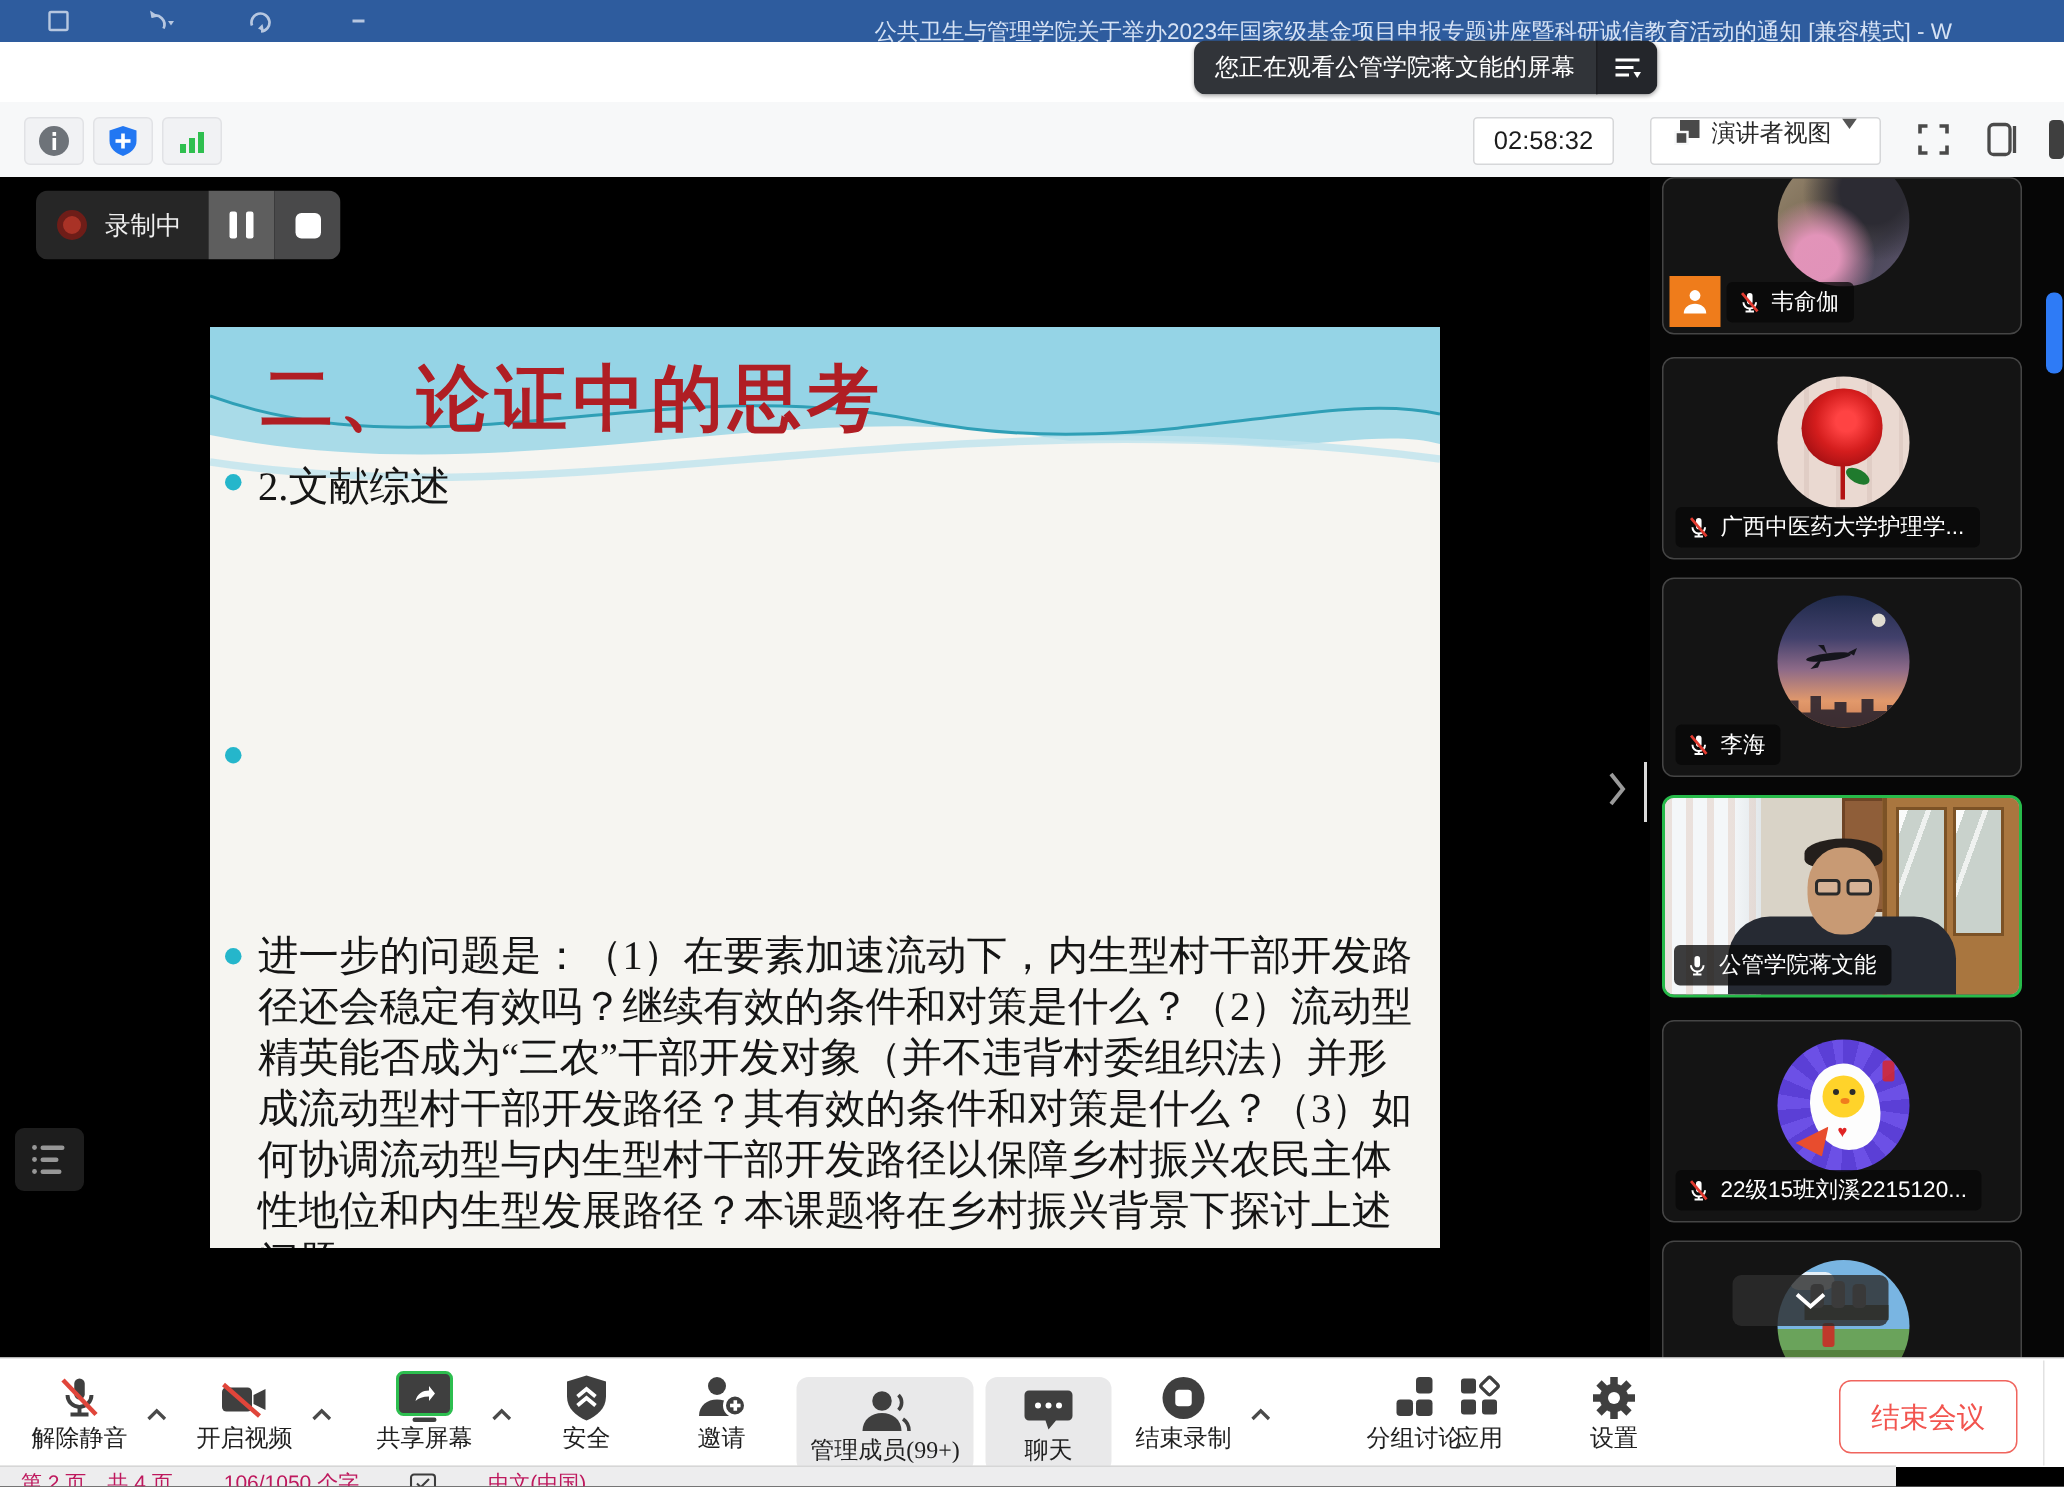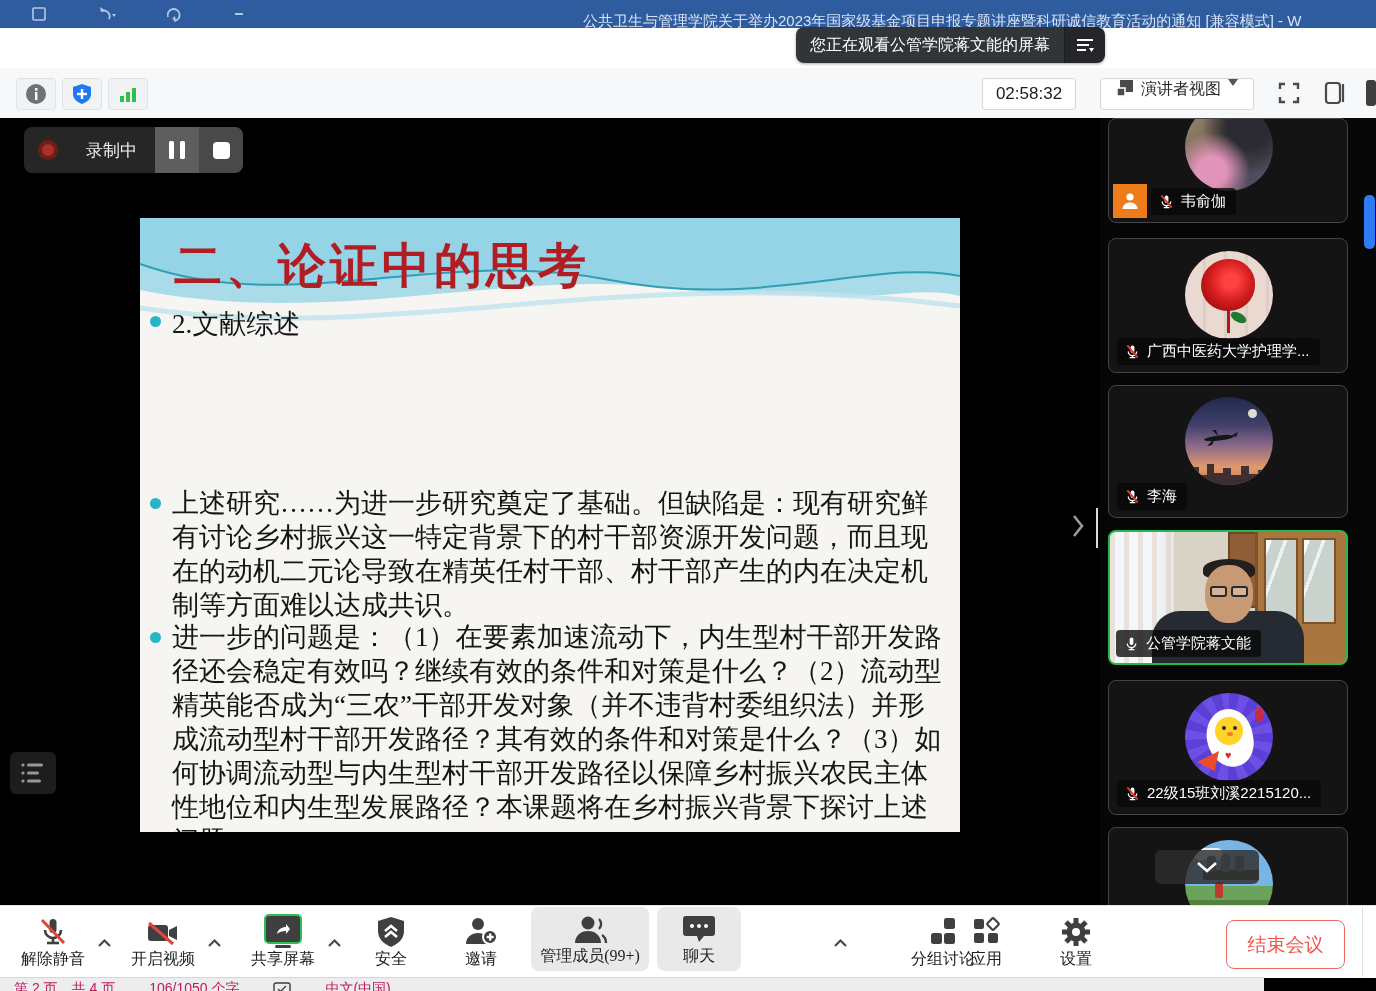--- a/index.html
+++ b/index.html
@@ -31,21 +31,21 @@
          border-radius:3px;display:flex;align-items:center;justify-content:center;font-size:17px;color:#1c1c1c;}
   .viewbtn{position:absolute;left:1100px;top:10px;width:152px;height:30px;background:#fff;border:1px solid #d6d7d9;
            border-radius:3px;display:flex;align-items:flex-start;justify-content:center;gap:7px;font-size:16px;color:#2a2a2a;}
   .ghost-icon{position:absolute;top:12px;width:26px;height:26px;display:flex;align-items:center;justify-content:center;}
 
   
   .screen{left:0;top:118px;width:1100px;height:787px;background:#000;overflow:hidden;}
 
   
   .rec{position:absolute;left:24px;top:9px;height:46px;display:flex;border-radius:8px;overflow:hidden;}
-  .rec-main{background:#262626;display:flex;align-items:center;gap:28px;padding:0 18px 0 14px;}
+  .rec-main{background:#262626;display:flex;align-items:center;gap:12px;padding:0 18px 0 14px;}
   .rec-dot{width:20px;height:20px;border-radius:50%;background:#a93226;border:4px solid #6e1d18;box-sizing:border-box;}
   .rec-label{color:#f0f0f0;font-size:17px;}
   .rec-pause{width:44px;background:#5e5e5e;display:flex;align-items:center;justify-content:center;gap:6px;}
   .rec-pause i{display:block;width:5px;height:18px;background:#fff;border-radius:1.5px;}
   .rec-stop{width:44px;background:#49494a;display:flex;align-items:center;justify-content:center;}
   .rec-stop i{display:block;width:17px;height:17px;background:#fff;border-radius:4px;}
 
   
   .slide{position:absolute;left:140px;top:100px;width:820px;height:614px;background:#f6f5f1;overflow:hidden;
          font-family:"Liberation Serif","DejaVu Serif",serif;}
@@ -87,21 +87,21 @@
   .scene .head{position:absolute;bottom:40px;left:95px;width:48px;height:58px;background:#c89a74;border-radius:46%;}
   .scene .hair{position:absolute;bottom:84px;left:93px;width:52px;height:20px;background:#241f1c;border-radius:50% 50% 30% 30%;}
   .scene .glasses{position:absolute;bottom:66px;left:100px;width:38px;height:11px;display:flex;gap:4px;}
   .scene .glasses i{flex:1;border:2px solid #2a2a2a;border-radius:3px;background:rgba(255,255,255,.25);}
 
   
   .btoolbar{left:0;top:905px;width:1376px;height:72px;background:#fff;border-top:1px solid #e6e6e6;font-family:Liberation Serif, serif;}
   .tb-item{position:absolute;top:6px;width:110px;text-align:center;cursor:default;}
   .tb-icon{height:36px;display:flex;align-items:flex-end;justify-content:center;}
   .tb-label{font-size:16px;color:#1f1f1f;margin-top:1px;white-space:nowrap;}
-  .tb-pill{position:absolute;top:1px;height:64px;background:#e9e9ea;border-radius:8px;text-align:center;}
+  .tb-pill{position:absolute;top:12px;height:64px;background:#e9e9ea;border-radius:8px;text-align:center;}
   .tb-pill .tb-icon{height:38px;}
   .chev{position:absolute;top:32px;}
   .end-btn{position:absolute;left:1226px;top:14px;width:117px;height:47px;border:1.5px solid #f0655e;border-radius:8px;
            background:#fff;color:#f2544e;font-size:19px;display:flex;align-items:center;justify-content:center;}
   .tb-divider{position:absolute;left:1362px;top:1px;width:1px;height:70px;background:#e2e2e2;}
 
   
   .statusbar{left:0;top:977px;width:1264px;height:14px;background:#ededee;border-top:1px solid #d6d6d6;overflow:hidden;
              font-size:14px;color:#be185d;}
   .statusbar .row{position:absolute;left:14px;top:2px;display:flex;gap:34px;align-items:center;white-space:nowrap;}
@@ -215,21 +215,20 @@
         <path d="M0 0 H820 V58 C740 40 620 92 470 62 C300 28 150 100 0 46 Z" fill="#a9dcEB"></path>
         <path d="M0 0 H820 V78 C770 64 690 96 560 74 C380 44 200 112 0 72 Z" fill="#8fd2e4" opacity="0.75"></path>
         <path d="M0 46 C150 100 300 28 470 62 C620 92 740 40 820 58" fill="none" stroke="#2f9fb6" stroke-width="2"></path>
         <path d="M0 95 C250 132 480 40 820 92 V120 H0 Z" fill="#f6f5f1"></path>
         <path d="M0 90 C250 128 480 44 820 88" fill="none" stroke="#bfe4ee" stroke-width="5" opacity="0.8"></path>
       </svg>
       <div class="slide-title">二、论证中的思考</div>
       <span class="dot" style="left:10px;top:98px"></span>
       <div class="s-b1">2.文献综述</div>
       <span class="dot" style="left:10px;top:280px"></span>
-      <div class="s-b2">上述研究……为进一步研究奠定了基础。但缺陷是：现有研究鲜有讨论乡村振兴这一特定背景下的村干部资源开发问题，而且现在的动机二元论导致在精英任村干部、村干部产生的内在决定机制等方面难以达成共识。</div>
       <span class="dot" style="left:10px;top:414px"></span>
       <div class="s-b3">进一步的问题是：（1）在要素加速流动下，内生型村干部开发路径还会稳定有效吗？继续有效的条件和对策是什么？（2）流动型精英能否成为“三农”干部开发对象（并不违背村委组织法）并形成流动型村干部开发路径？其有效的条件和对策是什么？（3）如何协调流动型与内生型村干部开发路径以保障乡村振兴农民主体性地位和内生型发展路径？本课题将在乡村振兴背景下探讨上述问题</div>
     </div>
 
     <div class="outline-btn">
       <svg width="26" height="24" viewBox="0 0 26 24" fill="#979797">
         <circle cx="3" cy="4" r="1.6"></circle>
           <rect x="7" y="2.6" width="16" height="3" rx="1.5"></rect>
         <circle cx="3" cy="12" r="1.6"></circle>
           <rect x="7" y="10.6" width="12" height="3" rx="1.5"></rect>
@@ -476,20 +475,29 @@
         <svg width="34" height="32" viewBox="0 0 34 32">
             <path d="M4 3h26a3 3 0 0 1 3 3v14a3 3 0 0 1-3 3h-8l-5 6-2-6H4a3 3 0 0 1-3-3V6a3 3 0 0 1 3-3z" fill="#3f3f3f"></path>
             <circle cx="10" cy="13" r="2" fill="#fff"></circle>
             <circle cx="17" cy="13" r="2" fill="#fff"></circle>
             <circle cx="24" cy="13" r="2" fill="#fff"></circle>
           </svg>
       </div>
       <div class="tb-label">聊天</div>
     </div>
 
+    <div class="tb-item" style="left:734px">
+      <div class="tb-icon">
+        <svg width="32" height="32" viewBox="0 0 32 32">
+            <circle cx="16" cy="16" r="14" fill="#3f3f3f"></circle>
+            <rect x="10.5" y="10.5" width="11" height="11" rx="2.5" fill="#fff"></rect>
+          </svg>
+      </div>
+      <div class="tb-label">结束录制</div>
+    </div>
     <svg class="chev" style="left:833px" width="15" height="10" viewBox="0 0 15 10">
         <path d="M2 8l5.5-5.5L13 8" fill="none" stroke="#4a4a4a" stroke-width="2.2"></path>
       </svg>
 
     <div class="tb-item" style="left:888px">
       <div class="tb-icon">
         <svg width="30" height="32" viewBox="0 0 30 32">
             <rect x="16" y="2" width="11" height="11" rx="2.5" fill="#3f3f3f"></rect>
             <rect x="3" y="17" width="11" height="11" rx="2.5" fill="#3f3f3f"></rect>
             <rect x="16" y="17" width="11" height="11" rx="2.5" fill="#3f3f3f"></rect>

